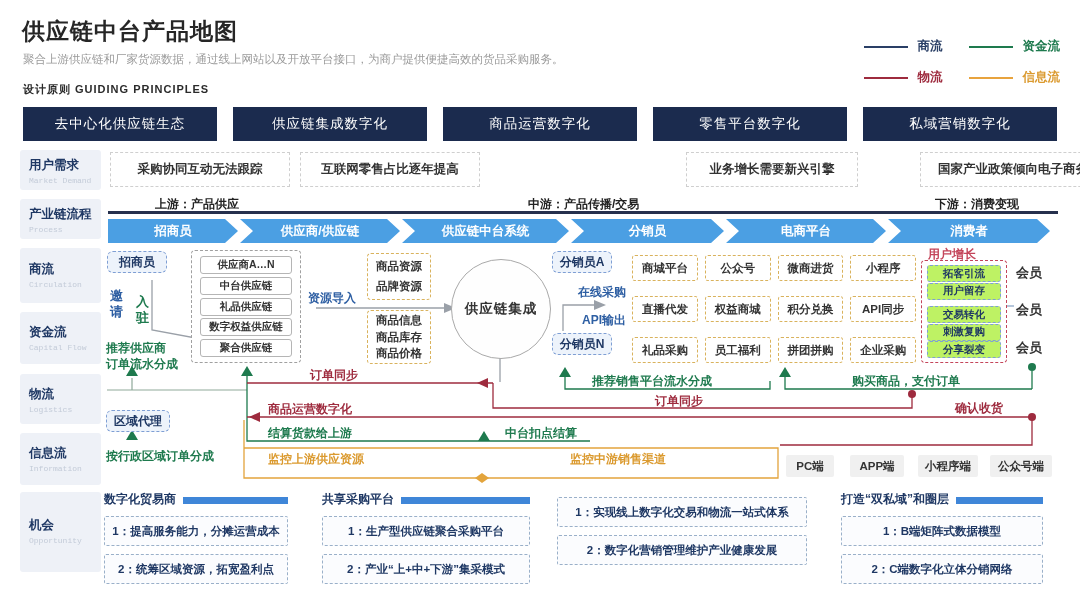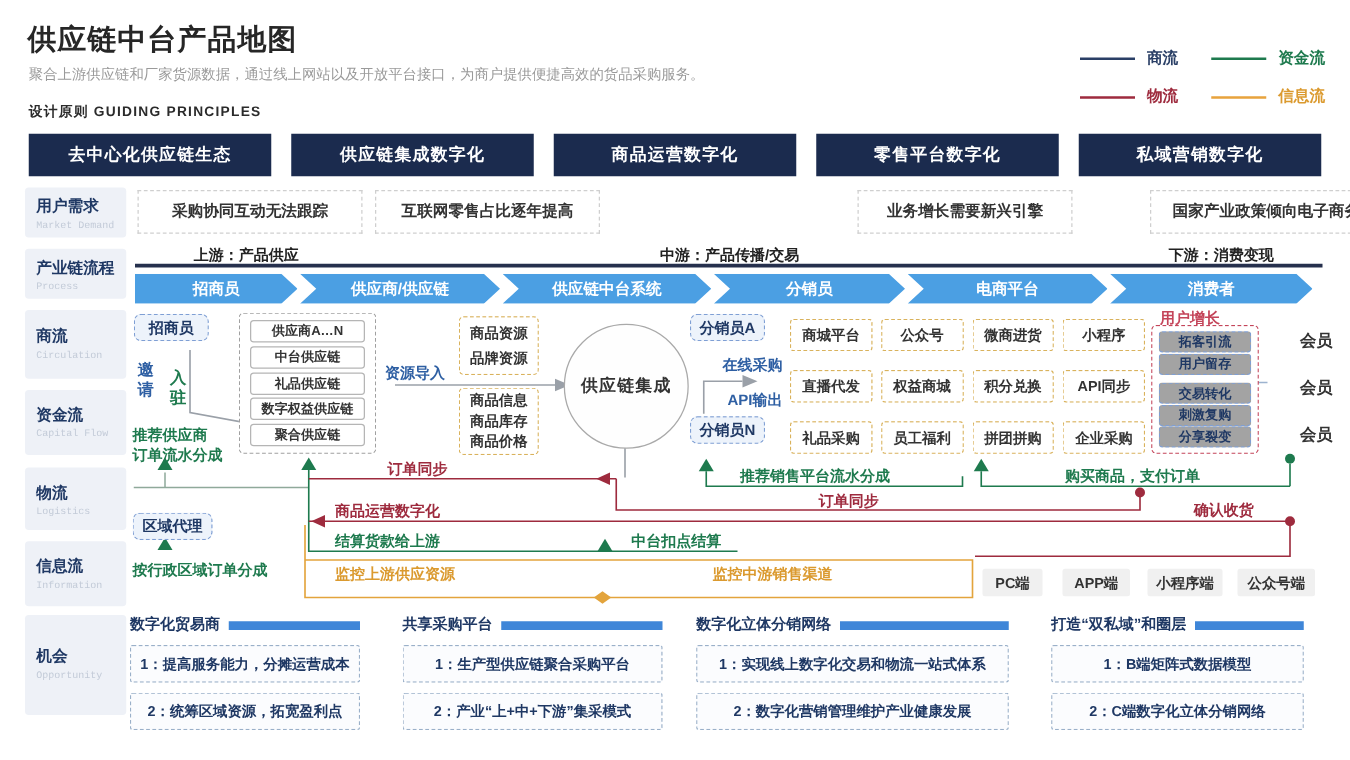--- a/index.html
+++ b/index.html
@@ -9,21 +9,21 @@
   
   .title{left:22px;top:16px;font-size:23px;font-weight:bold;color:#262626;letter-spacing:1px;}
   .subtitle{left:23px;top:52px;font-size:11.5px;color:#9a9a9a;}
   .section-label{left:23px;top:82px;font-size:11px;font-weight:bold;color:#2b2b2b;letter-spacing:1px;}
   .legend{right:20px;top:38px;display:grid;grid-template-columns:auto auto;grid-column-gap:26px;grid-row-gap:14px;}
   .legend-item{display:flex;align-items:center;}
   .legend-line{width:44px;height:2px;margin-right:10px;}
   .legend-label{font-size:12.5px;font-weight:bold;}
   
   .principles{left:23px;top:107px;width:1034px;display:flex;gap:16px;}
-  .principle{flex:1;height:34px;background:#1b2b4e;color:#fff;font-size:13.5px;font-weight:bold;
+  .principle{flex:1;height:34px;background:#1b2b4e;color:#fff;font-size:13.5px;font-weight:normal;
              display:flex;align-items:center;justify-content:center;letter-spacing:1px;}
   
   .side{left:20px;width:81px;background:#eef1f7;border-radius:3px;padding:7px 0 0 9px;box-sizing:border-box;}
   .side .zh{font-size:12.5px;font-weight:bold;color:#1f3864;}
   .side .en{font-size:8px;color:#c3cbd8;margin-top:2px;font-family:"Liberation Mono","DejaVu Sans Mono",monospace;}
   
   .demand{height:35px;border:1.4px dashed #cfcfcf;background:#fff;display:flex;align-items:center;
           justify-content:center;font-size:12.5px;font-weight:bold;color:#333;box-sizing:border-box;}
   
   .stage{top:196px;font-size:12px;font-weight:bold;color:#222;}
@@ -46,28 +46,28 @@
   .ecom-grid{left:632px;top:255px;width:284px;height:108px;display:grid;
         grid-template-columns:1fr 1fr 1fr 1fr;column-gap:7px;row-gap:15px;}
   .ecom{border:1.3px dashed #d9b25c;border-radius:3px;background:#fff;font-size:11.5px;font-weight:bold;
         color:#333;display:flex;align-items:center;justify-content:center;}
   .hub{left:451px;top:259px;width:98px;height:98px;border:1.5px solid #a9a9a9;border-radius:50%;
        background:#fefefe;display:flex;align-items:center;justify-content:center;
        font-size:13.5px;font-weight:bold;color:#333;letter-spacing:1px;}
   .growth-box{left:921px;top:260px;width:86px;height:103px;border:1.3px dashed #c4455a;border-radius:4px;
        background:#fff;display:flex;flex-direction:column;justify-content:space-between;padding:4px 5px;box-sizing:border-box;}
   .gchip{height:15px;border:1px dashed #7f9fd4;border-radius:3px;font-size:10.5px;font-weight:bold;color:#1f3864;
-       display:flex;align-items:center;justify-content:center;background:#a3a3a3;}
+       display:flex;align-items:center;justify-content:center;background:#bef264;}
   .gchip.gap{margin-bottom:6px;}
   
   .lbl{position:absolute;font-size:12px;font-weight:bold;white-space:nowrap;}
   .c-green{color:#1e7a4e;} .c-red{color:#9e2b3e;} .c-orange{color:#db9a2f;}
   .c-blue{color:#2e5fa3;}
   .vtext{width:15px;line-height:16px;word-break:break-all;white-space:normal;font-size:13px;font-weight:bold;}
-  .member{font-size:13px;font-weight:bold;color:#333;margin-left:24px;}
+  .member{font-size:13px;font-weight:bold;color:#333;}
   .terminal{top:455px;height:22px;background:#f0f0f0;border-radius:2px;font-size:11.5px;font-weight:bold;
        color:#333;display:flex;align-items:center;justify-content:center;}
   
   .opp-col{top:491px;}
   .opp-head{display:flex;align-items:center;text-align:center;}
   .opp-title{font-size:12px;font-weight:bold;color:#1f3864;white-space:nowrap;}
   .opp-bar{flex:1;height:7px;background:#3f86d8;margin-left:7px;margin-top:2px;}
   .opp-item{height:30px;border:1.2px dashed #9ab0c9;background:#fbfcfe;border-radius:2px;margin-top:8px;
        font-size:11.5px;font-weight:bold;color:#1f3864;display:flex;align-items:center;justify-content:center;
        box-sizing:border-box;white-space:nowrap;}
@@ -295,24 +295,20 @@
   </div>
   <div class="abs opp-col" style="left:322px;width:208px;">
     <div class="opp-head">
         <span class="opp-title">共享采购平台</span>
         <span class="opp-bar"></span>
       </div>
     <div class="opp-item">1：生产型供应链聚合采购平台</div>
     <div class="opp-item">2：产业“上+中+下游”集采模式</div>
   </div>
   <div class="abs opp-col" style="left:557px;width:250px;">
-    <div class="opp-head">
-        <span class="opp-title">数字化立体分销网络</span>
-        <span class="opp-bar"></span>
-      </div>
     <div class="opp-item">1：实现线上数字化交易和物流一站式体系</div>
     <div class="opp-item">2：数字化营销管理维护产业健康发展</div>
   </div>
   <div class="abs opp-col" style="left:841px;width:202px;">
     <div class="opp-head">
         <span class="opp-title">打造“双私域”和圈层</span>
         <span class="opp-bar"></span>
       </div>
     <div class="opp-item">1：B端矩阵式数据模型</div>
     <div class="opp-item">2：C端数字化立体分销网络</div>

